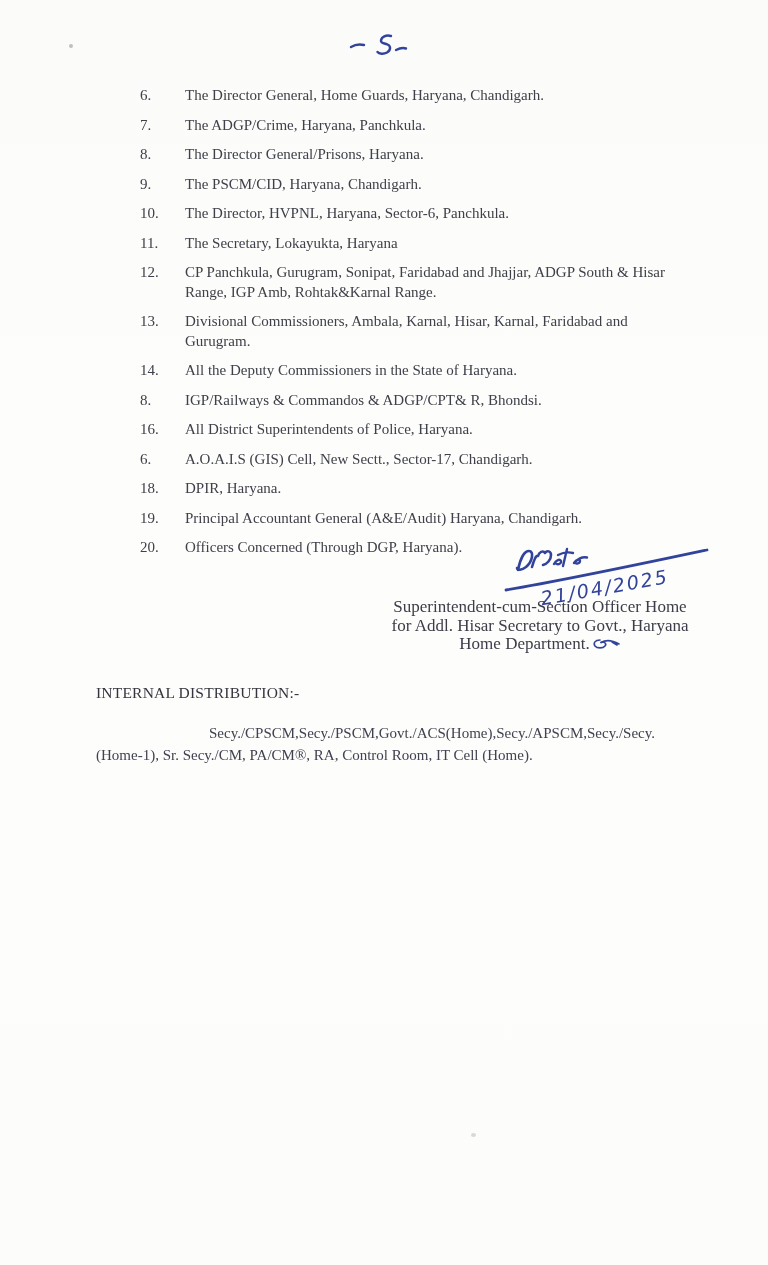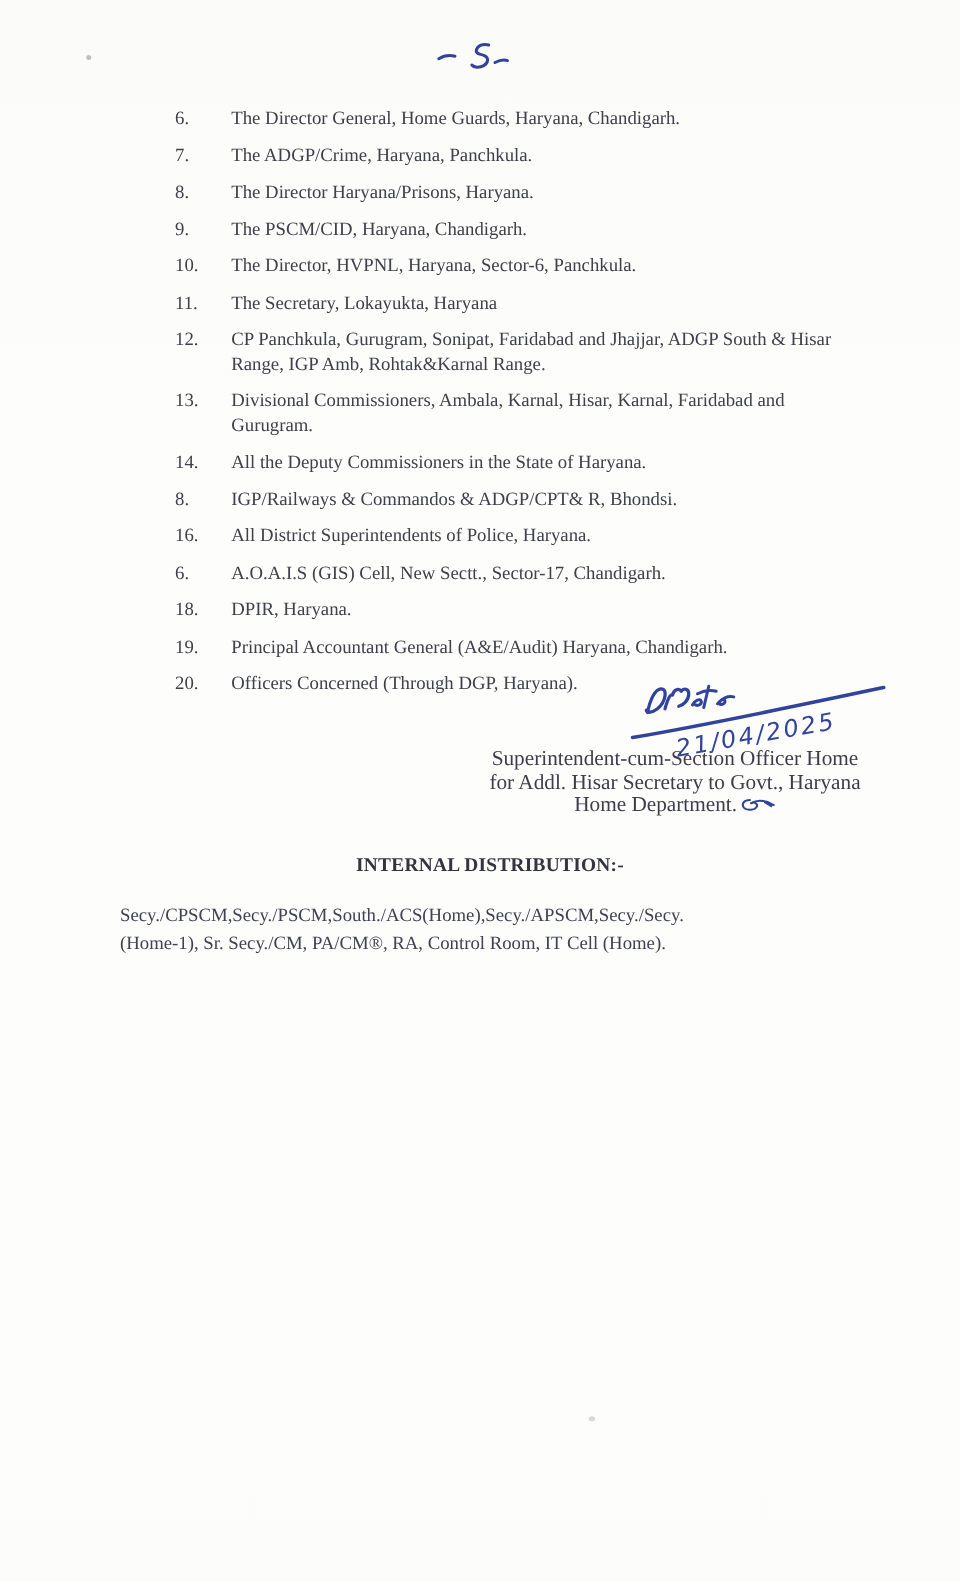--- a/index.html
+++ b/index.html
@@ -32,26 +32,26 @@
   }
   .sig-block{
     position:absolute;left:388px;top:598px;width:304px;
     text-align:center;font-size:17px;line-height:18.6px;color:#3c3d48;
   }
   .sig-line3-wrap{white-space:nowrap;}
   .initials-svg{width:30px;height:15px;vertical-align:-2px;margin-left:1px;}
 
   .internal{position:absolute;left:96px;top:684px;width:592px;}
   .internal-heading{
-    font-weight:bold;font-size:15.5px;letter-spacing:.2px;color:#33343d;text-align:center;
+    font-weight:normal;font-size:15.5px;letter-spacing:.2px;color:#33343d;
   }
   .internal-para{
     margin-top:20px;font-size:15px;line-height:22px;color:#414250;
   }
-  .just-line{display:flex;justify-content:flex-start;width:100%;}
+  .just-line{display:flex;justify-content:center;width:100%;margin-left:40px;}
   .ink{stroke:#32439b;fill:none;stroke-linecap:round;stroke-linejoin:round;}
 </style>
 </head>
 <body>
 
 <div class="page">
 
   <div class="scan-speck speck-top"></div>
   <div class="scan-speck speck-bottom"></div>
 
@@ -65,21 +65,21 @@
     <div class="rcp-row">
       <span class="rcp-num">6.</span>
       <span class="rcp-txt">The Director General, Home Guards, Haryana, Chandigarh.</span>
     </div>
     <div class="rcp-row">
       <span class="rcp-num">7.</span>
       <span class="rcp-txt">The ADGP/Crime, Haryana, Panchkula.</span>
     </div>
     <div class="rcp-row">
       <span class="rcp-num">8.</span>
-      <span class="rcp-txt">The Director Haryana/Prisons, Haryana.</span>
+      <span class="rcp-txt">The Director General/Prisons, Haryana.</span>
     </div>
     <div class="rcp-row">
       <span class="rcp-num">9.</span>
       <span class="rcp-txt">The PSCM/CID, Haryana, Chandigarh.</span>
     </div>
     <div class="rcp-row">
       <span class="rcp-num">10.</span>
       <span class="rcp-txt">The Director, HVPNL, Haryana, Sector-6, Panchkula.</span>
     </div>
     <div class="rcp-row">
@@ -147,21 +147,21 @@
       </svg>
     </div>
   </div>
 
   <div class="internal">
     <div class="internal-heading">INTERNAL DISTRIBUTION:-</div>
     <div class="internal-para">
       <div class="just-line">
         <span>Secy./CPSCM,</span>
         <span>Secy./PSCM,</span>
-        <span>South./ACS</span>
+        <span>Govt./ACS</span>
         <span>(Home),</span>
         <span>Secy./APSCM,</span>
         <span>Secy./Secy.</span>
       </div>
       <div>(Home-1), Sr. Secy./CM, PA/CM®, RA, Control Room, IT Cell (Home).</div>
     </div>
   </div>
 
 </div>
 

